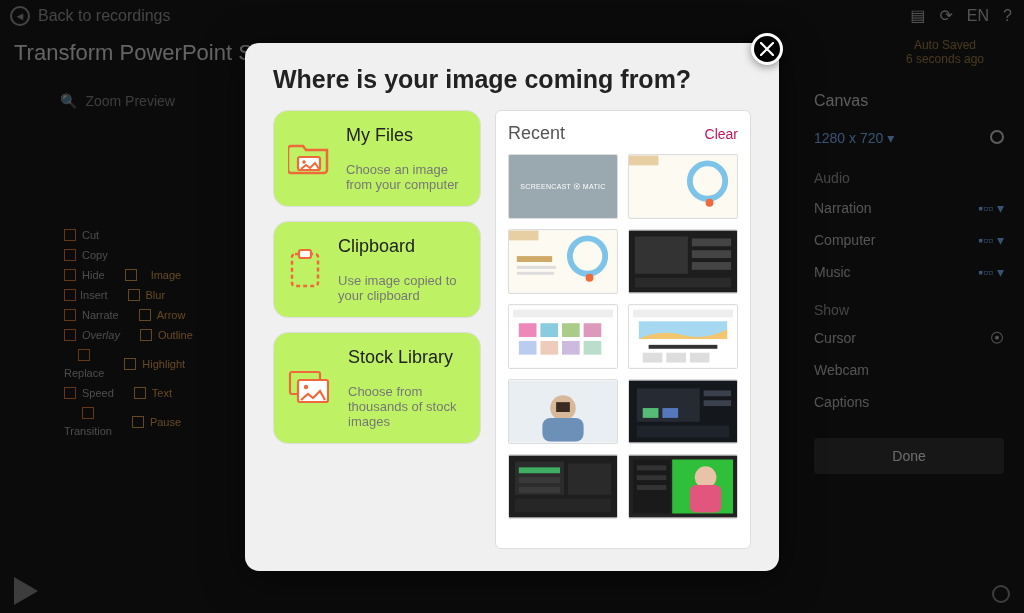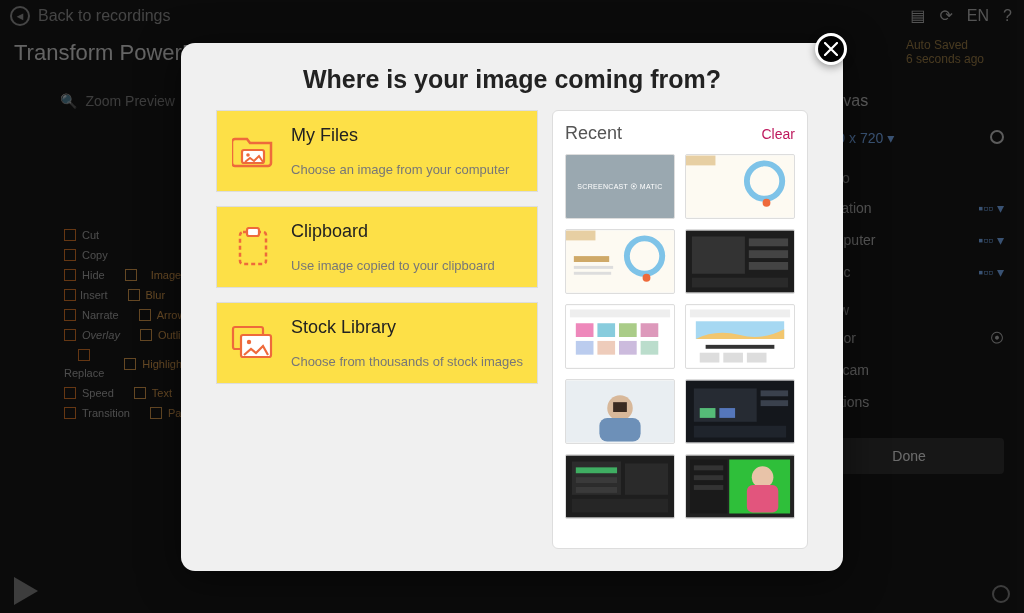--- a/index.html
+++ b/index.html
@@ -7,48 +7,48 @@
     font-family: -apple-system, BlinkMacSystemFont, "Segoe UI", Arial, sans-serif;
     width: 1024px; height: 613px;
     background: #1a1a1a; color: #eee; overflow: hidden; position: relative;
   }
   .dim { position:absolute; inset:0; }
   
   .hdr { padding: 6px 10px; display:flex; align-items:center; gap:8px; color:#999;}
   .hdr .back-ico { width:20px;height:20px;border:2px solid #999;border-radius:50%;display:flex;align-items:center;justify-content:center;font-size:11px; }
   .title { padding: 8px 14px; font-size:22px; color:#ddd; }
   .hdr-right { position:absolute; top:6px; right:12px; display:flex; gap:14px; color:#bbb; align-items:center;}
-  .saved { position:absolute; top:38px; right:40px; text-align:left; font-size:12px; color:#a08048; }
+  .saved { position:absolute; top:38px; right:40px; text-align:center; font-size:12px; color:#a08048; }
   
   .zoom-row { position:absolute; top:93px; left:60px; color:#888; font-size:14px; display:flex;align-items:center;gap:8px;}
   .right-panel { position:absolute; top:92px; right:20px; width:190px; color:#bbb; font-size:14px;}
   .rp-title { color:#ccc; font-size:16px; margin-bottom:20px;}
   .rp-res { color:#7fb6ff; margin:10px 0 24px 0;}
   .rp-row { display:flex; align-items:center; padding:8px 0; }
   .rp-row .lbl{flex:1;}
   .rp-chev{color:#7fb6ff;}
   .done-btn { background:#333; color:#eee; padding:10px 20px; border-radius:4px; text-align:center; margin-top:20px;}
   .bg-menu { position:absolute; top:225px; left:60px; width:135px; font-size:11px; color:#aaa;}
   .bg-menu .mrow{padding:4px 4px;display:flex;align-items:center;gap:6px;}
   .bg-menu .mi{width:12px;height:12px;border:1px solid #e07b2a;display:inline-block;}
   .play-ico { position:absolute; bottom:8px; left:14px; width:0;height:0;border-left:24px solid #888;border-top:14px solid transparent;border-bottom:14px solid transparent;}
   .search-ico-br { position:absolute; bottom:10px; right:14px; width:18px;height:18px;border:2px solid #888;border-radius:50%;}
   
   .overlay { position:absolute; inset:0; background:rgba(0,0,0,0.55);}
   
   .modal {
     position:absolute; left:50%; top:50%; transform:translate(-50%,-50%);
-    width:662px; height:528px; background:#f0f0f0; border-radius:14px;
-    padding:22px 28px; display:flex; flex-direction:column; box-shadow:0 8px 40px rgba(0,0,0,0.5);align-items:center;
+    width:534px; height:528px; background:#f0f0f0; border-radius:14px;
+    padding:22px 28px; display:flex; flex-direction:column; box-shadow:0 8px 40px rgba(0,0,0,0.5);
   }
   .modal-title { color:#222; font-size:25px; font-weight:600; margin-bottom:16px;}
   .modal-cols { display:flex; gap:14px; flex:1; min-height:0;}
   .col-left { flex:1; display:flex; flex-direction:column; gap:14px;}
   .opt-card {
-    background:#fde047; border:1px solid #ddd; border-radius:0;
+    background:#bef264; border:1px solid #ddd; border-radius:15px;
     padding:14px; display:flex; align-items:center; gap:16px; cursor:pointer;
   }
   .opt-card .oicon{ width:44px; height:44px; display:flex; align-items:center; justify-content:center; color:#ee6a3b; }
   .opt-card .otxt .ot{ font-size:18px; color:#222; font-weight:500;}
   .opt-card .otxt .os{ font-size:13px; color:#777; margin-top:16px;}
   .col-right {
     width:256px; background:#fff; border:1px solid #ddd; border-radius:6px;
     padding:12px 12px 13px 12px; display:flex; flex-direction:column;
   }
   .rec-h { display:flex; align-items:baseline; margin-bottom:10px;}
@@ -151,21 +151,21 @@
         <span style="display:flex;gap:6px;align-items:center;">
           <span class="mi"></span>
           <span>Speed</span>
         </span>
         <span style="display:flex;gap:6px;align-items:center;color:#e0a050;">
           <span class="mi" style="border-color:#e0a050"></span>
           <span>Text</span>
         </span>
       </div>
     <div class="mrow" style="display:flex;gap:20px;">
-        <span style="display:flex;gap:6px;align-items:center;">
+        <span style="display:flex;gap:6px;align-items:center;flex-direction:column;">
           <span class="mi"></span>
           <span>Transition</span>
         </span>
         <span style="display:flex;gap:6px;align-items:center;color:#e0a050;">
           <span class="mi" style="border-color:#e0a050"></span>
           <span>Pause</span>
         </span>
       </div>
   </div>
 

